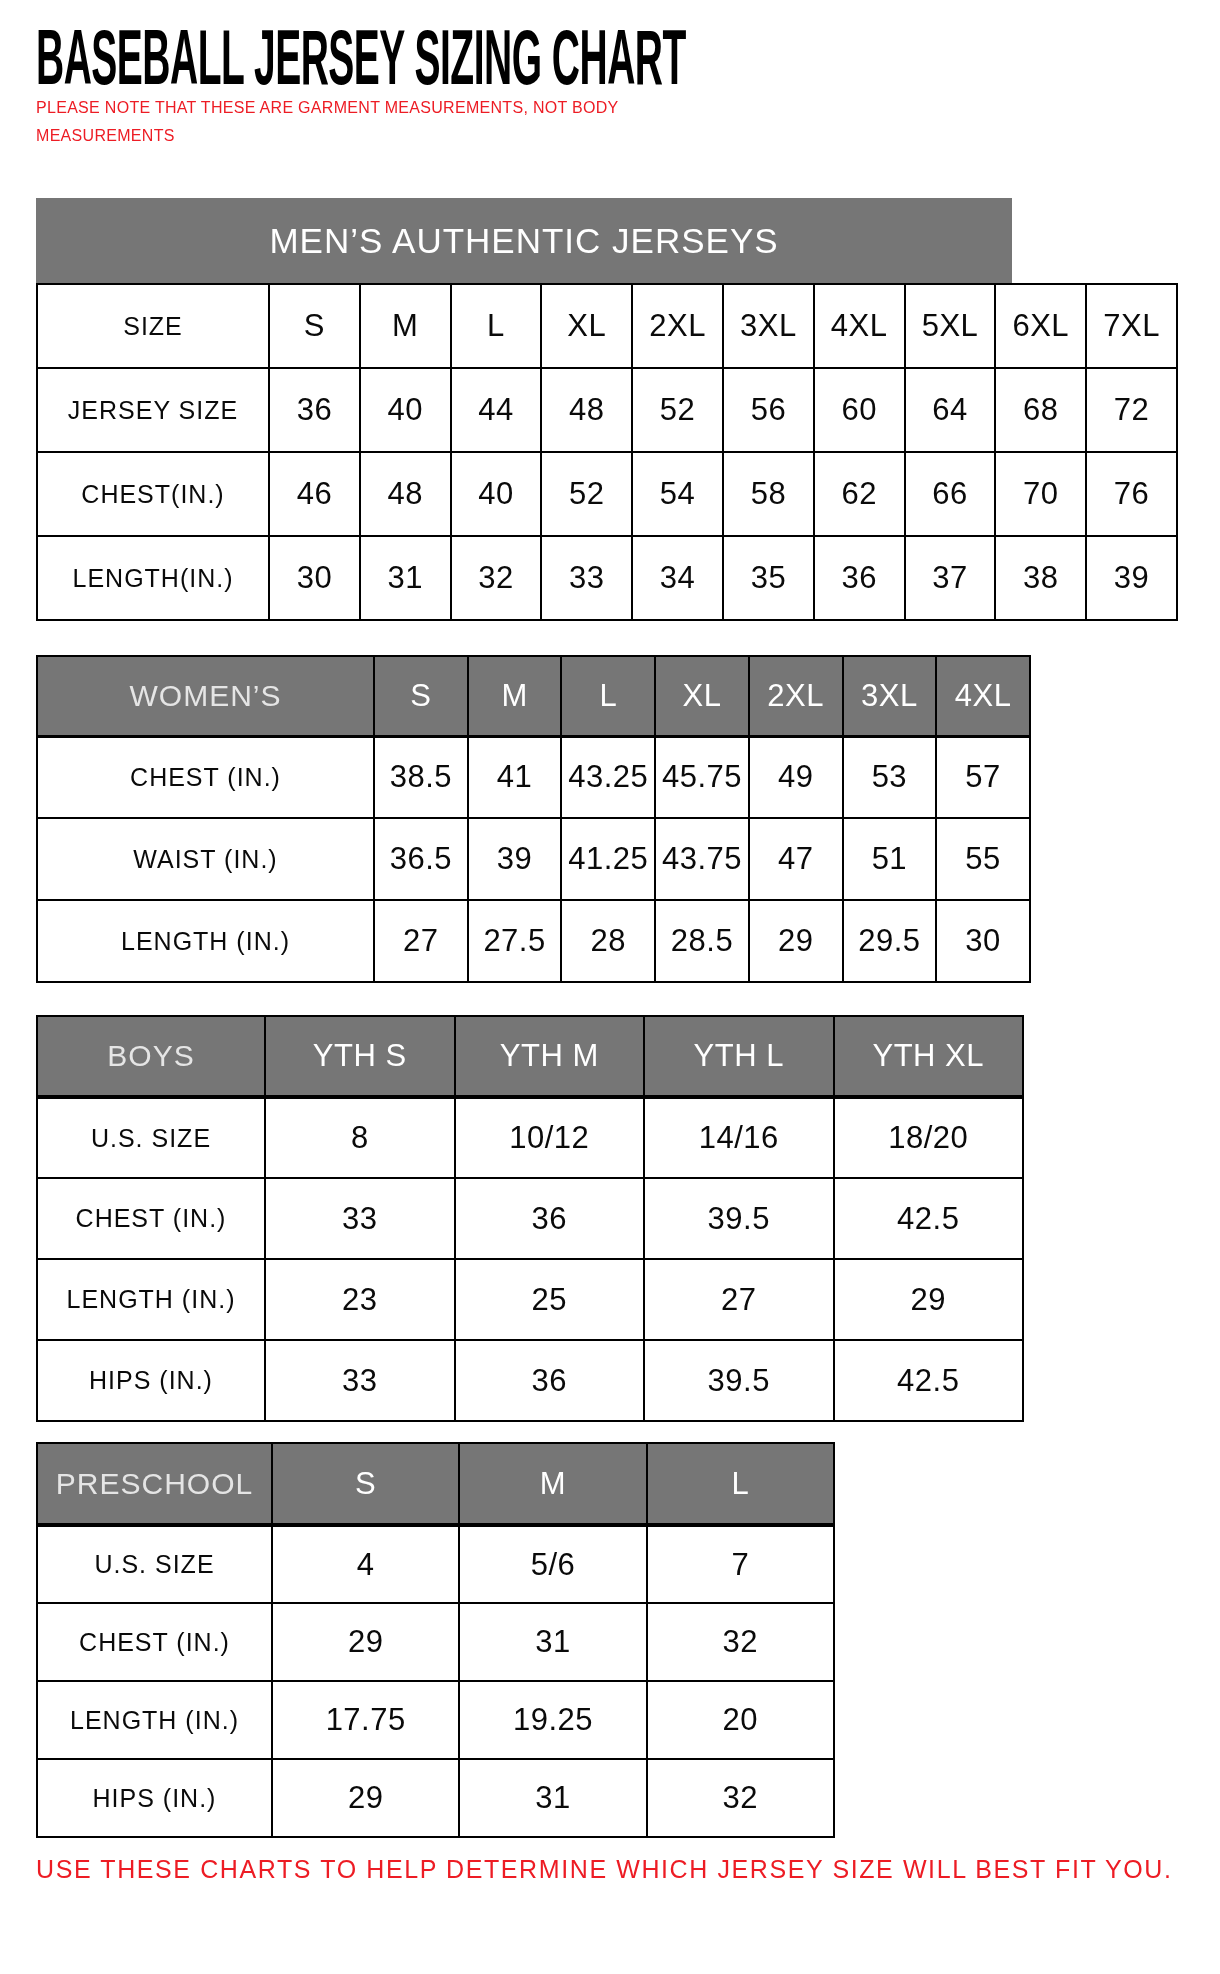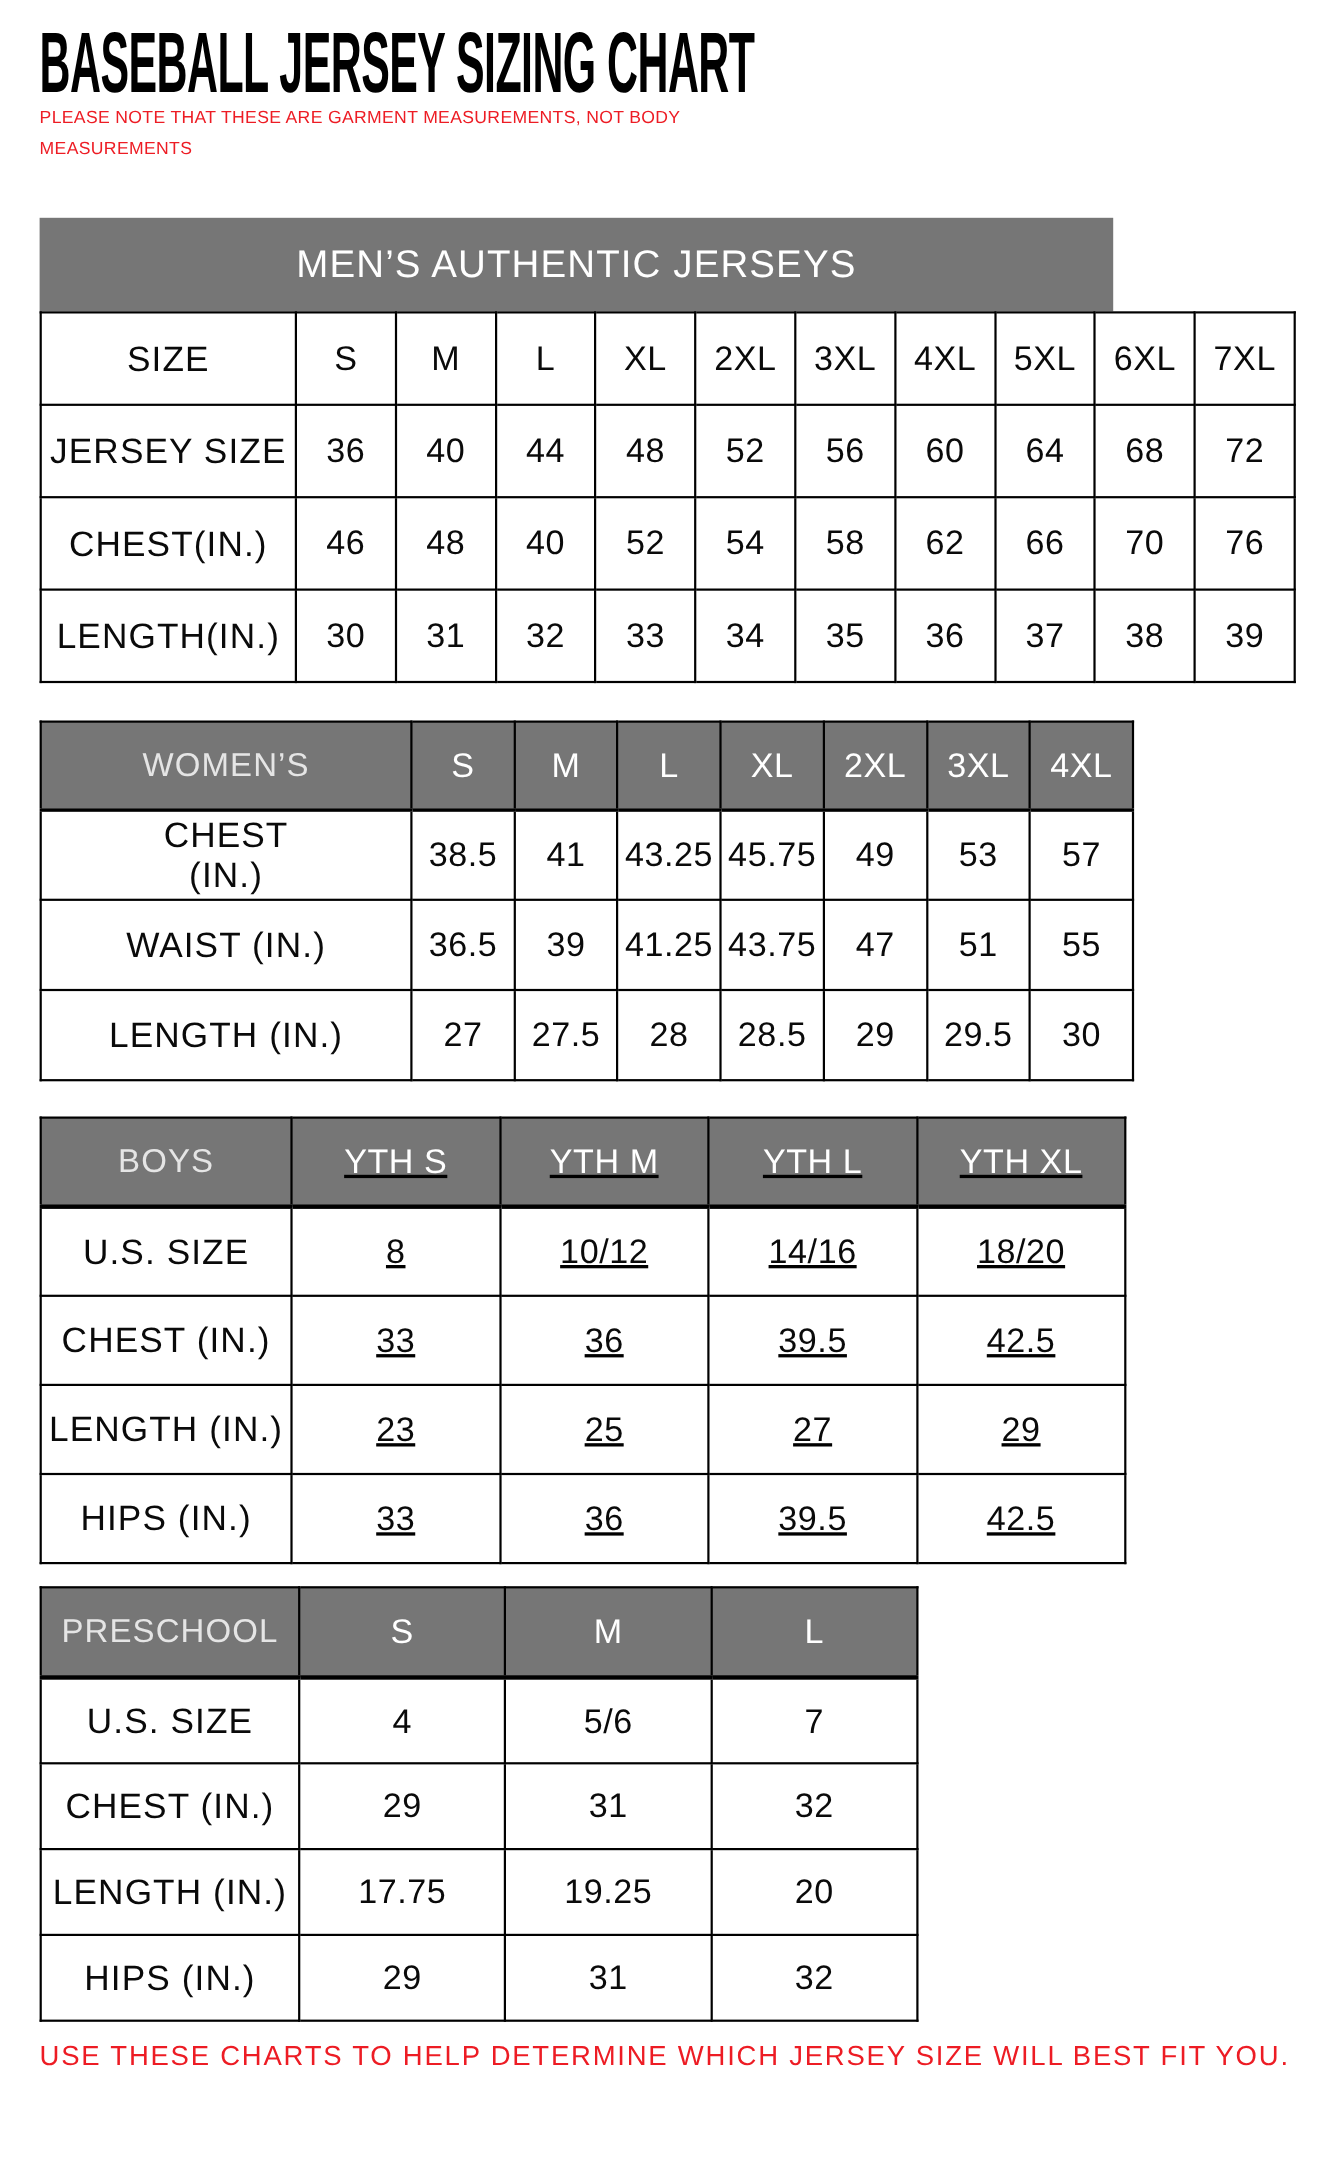--- a/index.html
+++ b/index.html
@@ -50,21 +50,21 @@
     color:var(--red);
     font-size:25px;
     line-height:30px;
     letter-spacing:1.6px;
     white-space:nowrap;
   }
 
   
   .tblwrap{margin-top:34px;}
   .tblwrap.mens{margin-top:48px;}
-  .tblwrap.boys{margin-top:32px;text-decoration:underline;}
+  .tblwrap.boys{margin-top:32px;}
   .tblwrap.preschool{margin-top:20px;}
 
   .banner{
     width:976px;
     height:85px;
     background:var(--gray);
     color:#fff;
     display:flex;
     align-items:center;
     justify-content:center;
@@ -78,21 +78,21 @@
   }
   td,th{
     border:2px solid #000;
     text-align:center;
     vertical-align:middle;
     padding:0;
     font-weight:400;
     color:#0a0a0a;
   }
   td{font-size:31px;letter-spacing:.5px;}
-  th .lbl{font-size:32px;letter-spacing:1px;display:inline-block;}
+  th .lbl{font-size:25px;letter-spacing:1px;display:inline-block;}
 
   tr.grayhead th, tr.grayhead td{
     background:var(--gray);
     color:#ffffff;
   }
   tr.grayhead th .lbl{color:#e5e5e5;font-size:30px;}
   tr.grayhead td{font-size:31px;}
 
   
   .mens table{width:1142px;}

